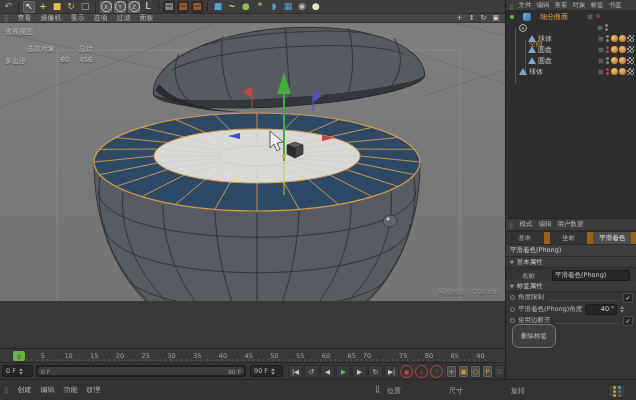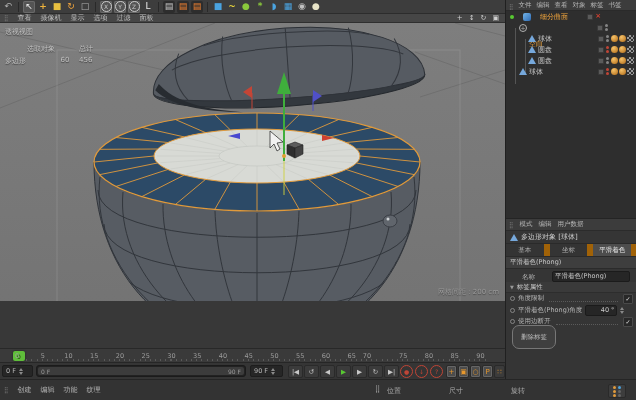--- a/index.html
+++ b/index.html
@@ -585,30 +585,30 @@
           </span>
         </div>
       </div>
     <div class="attr">
       <div class="attr-menus">
         <span class="grip">⣿</span>
       <span class="menu-item">模式</span>
           <span class="menu-item">编辑</span>
           <span class="menu-item">用户数据</span>
         </div>
-      <div class="attr-title">
-        <span class="ico-poly"></span>
-        <span>多边形对象 [球体]</span>
-      </div>
       <div class="attr-tabs">
           <span class="tab">基本</span>
           <span class="tab">坐标</span>
           <span class="tab active">平滑着色</span>
         </div>
       <div class="attr-section">平滑着色(Phong)</div>
+      <div class="attr-group">
+        <span class="tri">▼</span>
+        <span>基本属性</span>
+      </div>
       <div class="attr-frow">
         <span class="flbl">名称</span>
         <span class="finput">平滑着色(Phong)</span>
       </div>
       <div class="attr-group">
         <span class="tri">▼</span>
         <span>标签属性</span>
       </div>
       <div class="attr-prow">
         <span class="kdot"></span>

